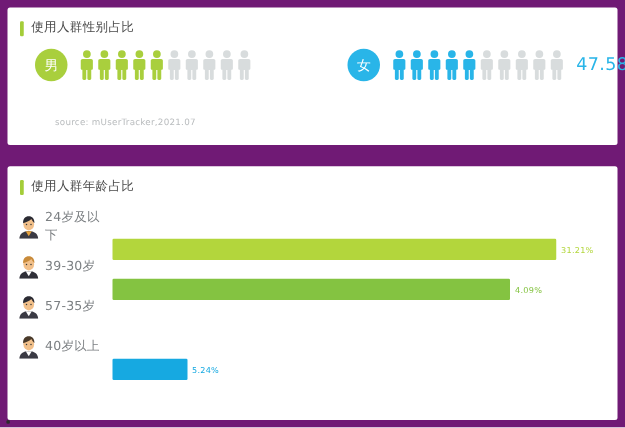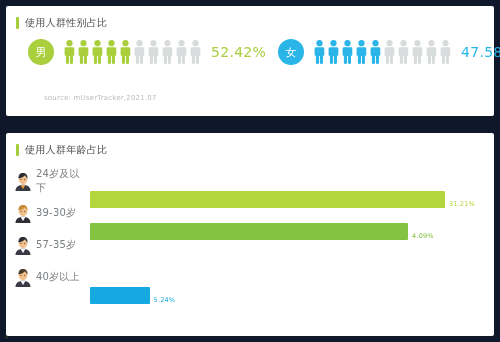--- a/index.html
+++ b/index.html
@@ -11,21 +11,21 @@
     height: 342px;
     background: #f2f3f4;
     font-family: "DejaVu Sans", "Liberation Sans", sans-serif;
     overflow: hidden;
     position: relative;
   }
   .page {
     width: 500px;
     height: 342px;
     position: relative;
-    background: #0f172a;
+    background: #701a75;
   }
 
   
   .card {
     position: absolute;
     left: 6px;
     width: 488px;
     background: #ffffff;
     border-radius: 2px;
   }
@@ -131,21 +131,21 @@
     font-size: 10px;
     color: #7b7f82;
     letter-spacing: 0.2px;
   }
   .bar-wrap {
     position: absolute;
     left: 84px;
     right: 6px;
     height: 17px;
     display: flex;
-    align-items: flex-end;
+    align-items: center;
     margin-top: 37px;
   }
   .bar {
     height: 17px;
     border-radius: 1px;
   }
   .bar-value {
     font-size: 6.5px;
     margin-left: 4px;
     white-space: nowrap;
@@ -214,21 +214,20 @@
           </svg>
           <svg class="person" viewBox="0 0 11 24">
             <circle cx="5.5" cy="3.2" r="3.1" fill="#d8dcdd"></circle>
             <path d="M2.1 7.2h6.8c.8 0 1.4.6 1.4 1.4v6.1c0 .6-.4 1-1 1h-.3v7.1c0 .6-.5 1.1-1.1 1.1h-.9c-.6 0-1.1-.5-1.1-1.1v-6.9H5v6.9c0 .6-.5 1.1-1.1 1.1H3c-.6 0-1.1-.5-1.1-1.1v-7.1h-.3c-.6 0-1-.4-1-1V8.6c0-.8.6-1.4 1.5-1.4z" fill="#d8dcdd"></path>
           </svg>
           <svg class="person" viewBox="0 0 11 24">
             <circle cx="5.5" cy="3.2" r="3.1" fill="#d8dcdd"></circle>
             <path d="M2.1 7.2h6.8c.8 0 1.4.6 1.4 1.4v6.1c0 .6-.4 1-1 1h-.3v7.1c0 .6-.5 1.1-1.1 1.1h-.9c-.6 0-1.1-.5-1.1-1.1v-6.9H5v6.9c0 .6-.5 1.1-1.1 1.1H3c-.6 0-1.1-.5-1.1-1.1v-7.1h-.3c-.6 0-1-.4-1-1V8.6c0-.8.6-1.4 1.5-1.4z" fill="#d8dcdd"></path>
           </svg>
         </div>
-      <div class="pct pct-male">52.42%</div>
     </div>
 
     <div class="gender-group" id="gender-female">
       <div class="gender-badge badge-female">
         <span>女</span>
       </div>
       <div class="people" id="people-female">
           <svg class="person" viewBox="0 0 11 24">
             <circle cx="5.5" cy="3.2" r="3.1" fill="#29b5e8"></circle>
             <path d="M2.1 7.2h6.8c.8 0 1.4.6 1.4 1.4v6.1c0 .6-.4 1-1 1h-.3v7.1c0 .6-.5 1.1-1.1 1.1h-.9c-.6 0-1.1-.5-1.1-1.1v-6.9H5v6.9c0 .6-.5 1.1-1.1 1.1H3c-.6 0-1.1-.5-1.1-1.1v-7.1h-.3c-.6 0-1-.4-1-1V8.6c0-.8.6-1.4 1.5-1.4z" fill="#29b5e8"></path>

